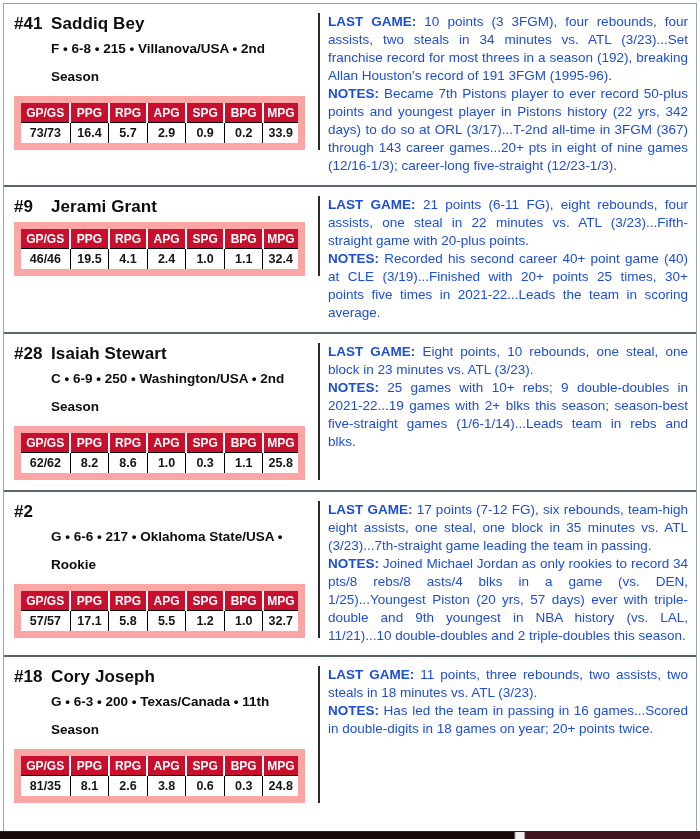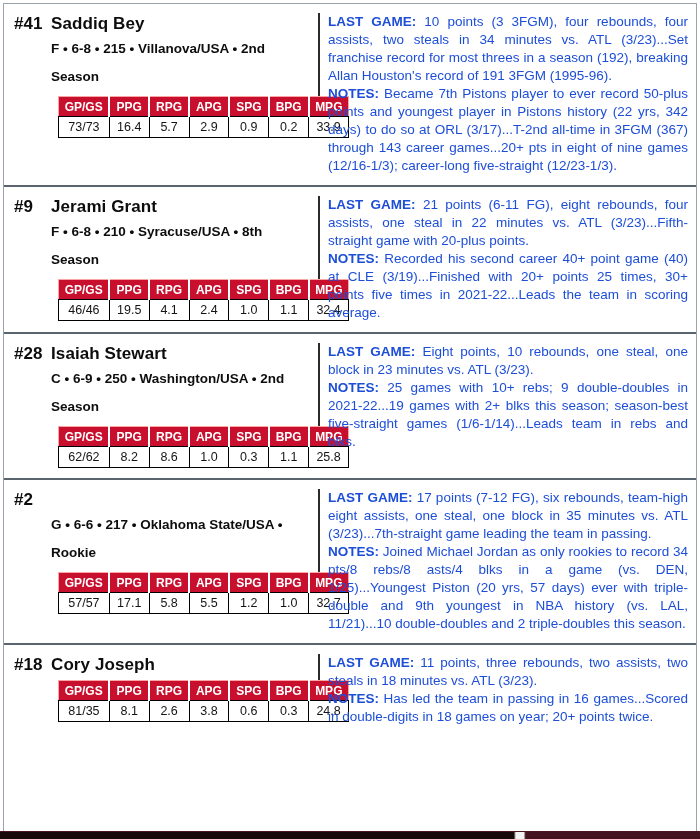--- a/index.html
+++ b/index.html
@@ -41,41 +41,41 @@
     font-weight: bold;
     font-size: 13.5px;
     line-height: 28px;
     margin-top: 1px;
   }
   table.stats {
     width: 100%;
     border-collapse: collapse;
     table-layout: fixed;
     margin-top: 5px;
-    border: 1px solid #fca5a5;
-    margin-left: 44px;
+    border: 7px solid #fca5a5;
   }
   table.stats th {
     background: #C8102E;
     color: #fff;
     font-size: 12px;
     font-weight: bold;
     padding: 3px 0 2px 0;
     border-right: 2px solid #fff;
     text-align: center;
   }
   table.stats th:last-child { border-right: none; }
   table.stats th.col-gpgs, table.stats td.col-gpgs { width: 17%; }
   table.stats td {
     border: 1px solid #000;
     text-align: center;
     font-size: 12.5px;
     padding: 3px 0;
     color: #141414;
     background: #fff;
+    font-weight: bold;
   }
 
   
   .right {
     flex: 1 1 auto;
     padding-left: 8px;
     font-size: 13.5px;
     line-height: 18px;
     text-align: justify;
     color: #1d4ed8;
@@ -135,21 +135,20 @@
       <p class="blurb"><b>LAST GAME:</b> <span>10 points (3 3FGM), four rebounds, four assists, two steals in 34 minutes vs. ATL (3/23)...Set franchise record for most threes in a season (192), breaking Allan Houston's record of 191 3FGM (1995-96).</span><br><b>NOTES:</b> <span>Became 7th Pistons player to ever record 50-plus points and youngest player in Pistons history (22 yrs, 342 days) to do so at ORL (3/17)...T-2nd all-time in 3FGM (367) through 143 career games...20+ pts in eight of nine games (12/16-1/3); career-long five-straight (12/23-1/3).</span></p>
     </div>
   </section>
 
   <section class="player">
     <div class="left">
       <div class="name-row">
         <span class="num">#9</span>
         <span class="pname">Jerami Grant</span>
       </div>
-      <div class="bio">F • 6-8 • 210 • Syracuse/USA • 8th Season</div>
       <table class="stats">
         <thead>
           <tr>
             <th class="col-gpgs">GP/GS</th>
             <th>PPG</th>
             <th>RPG</th>
             <th>APG</th>
             <th>SPG</th>
             <th>BPG</th>
             <th>MPG</th>
@@ -245,20 +244,21 @@
       <p class="blurb"><b>LAST GAME:</b> <span>17 points (7-12 FG), six rebounds, team-high eight assists, one steal, one block in 35 minutes vs. ATL (3/23)...7th-straight game leading the team in passing.</span><br><b>NOTES:</b> <span>Joined Michael Jordan as only rookies to record 34 pts/8 rebs/8 asts/4 blks in a game (vs. DEN, 1/25)...Youngest Piston (20 yrs, 57 days) ever with triple-double and 9th youngest in NBA history (vs. LAL, 11/21)...10 double-doubles and 2 triple-doubles this season.</span></p>
     </div>
   </section>
 
   <section class="player">
     <div class="left">
       <div class="name-row">
         <span class="num">#18</span>
         <span class="pname">Cory Joseph</span>
       </div>
+      <div class="bio">G • 6-3 • 200 • Texas/Canada • 11th Season</div>
       <table class="stats">
         <thead>
           <tr>
             <th class="col-gpgs">GP/GS</th>
             <th>PPG</th>
             <th>RPG</th>
             <th>APG</th>
             <th>SPG</th>
             <th>BPG</th>
             <th>MPG</th>

